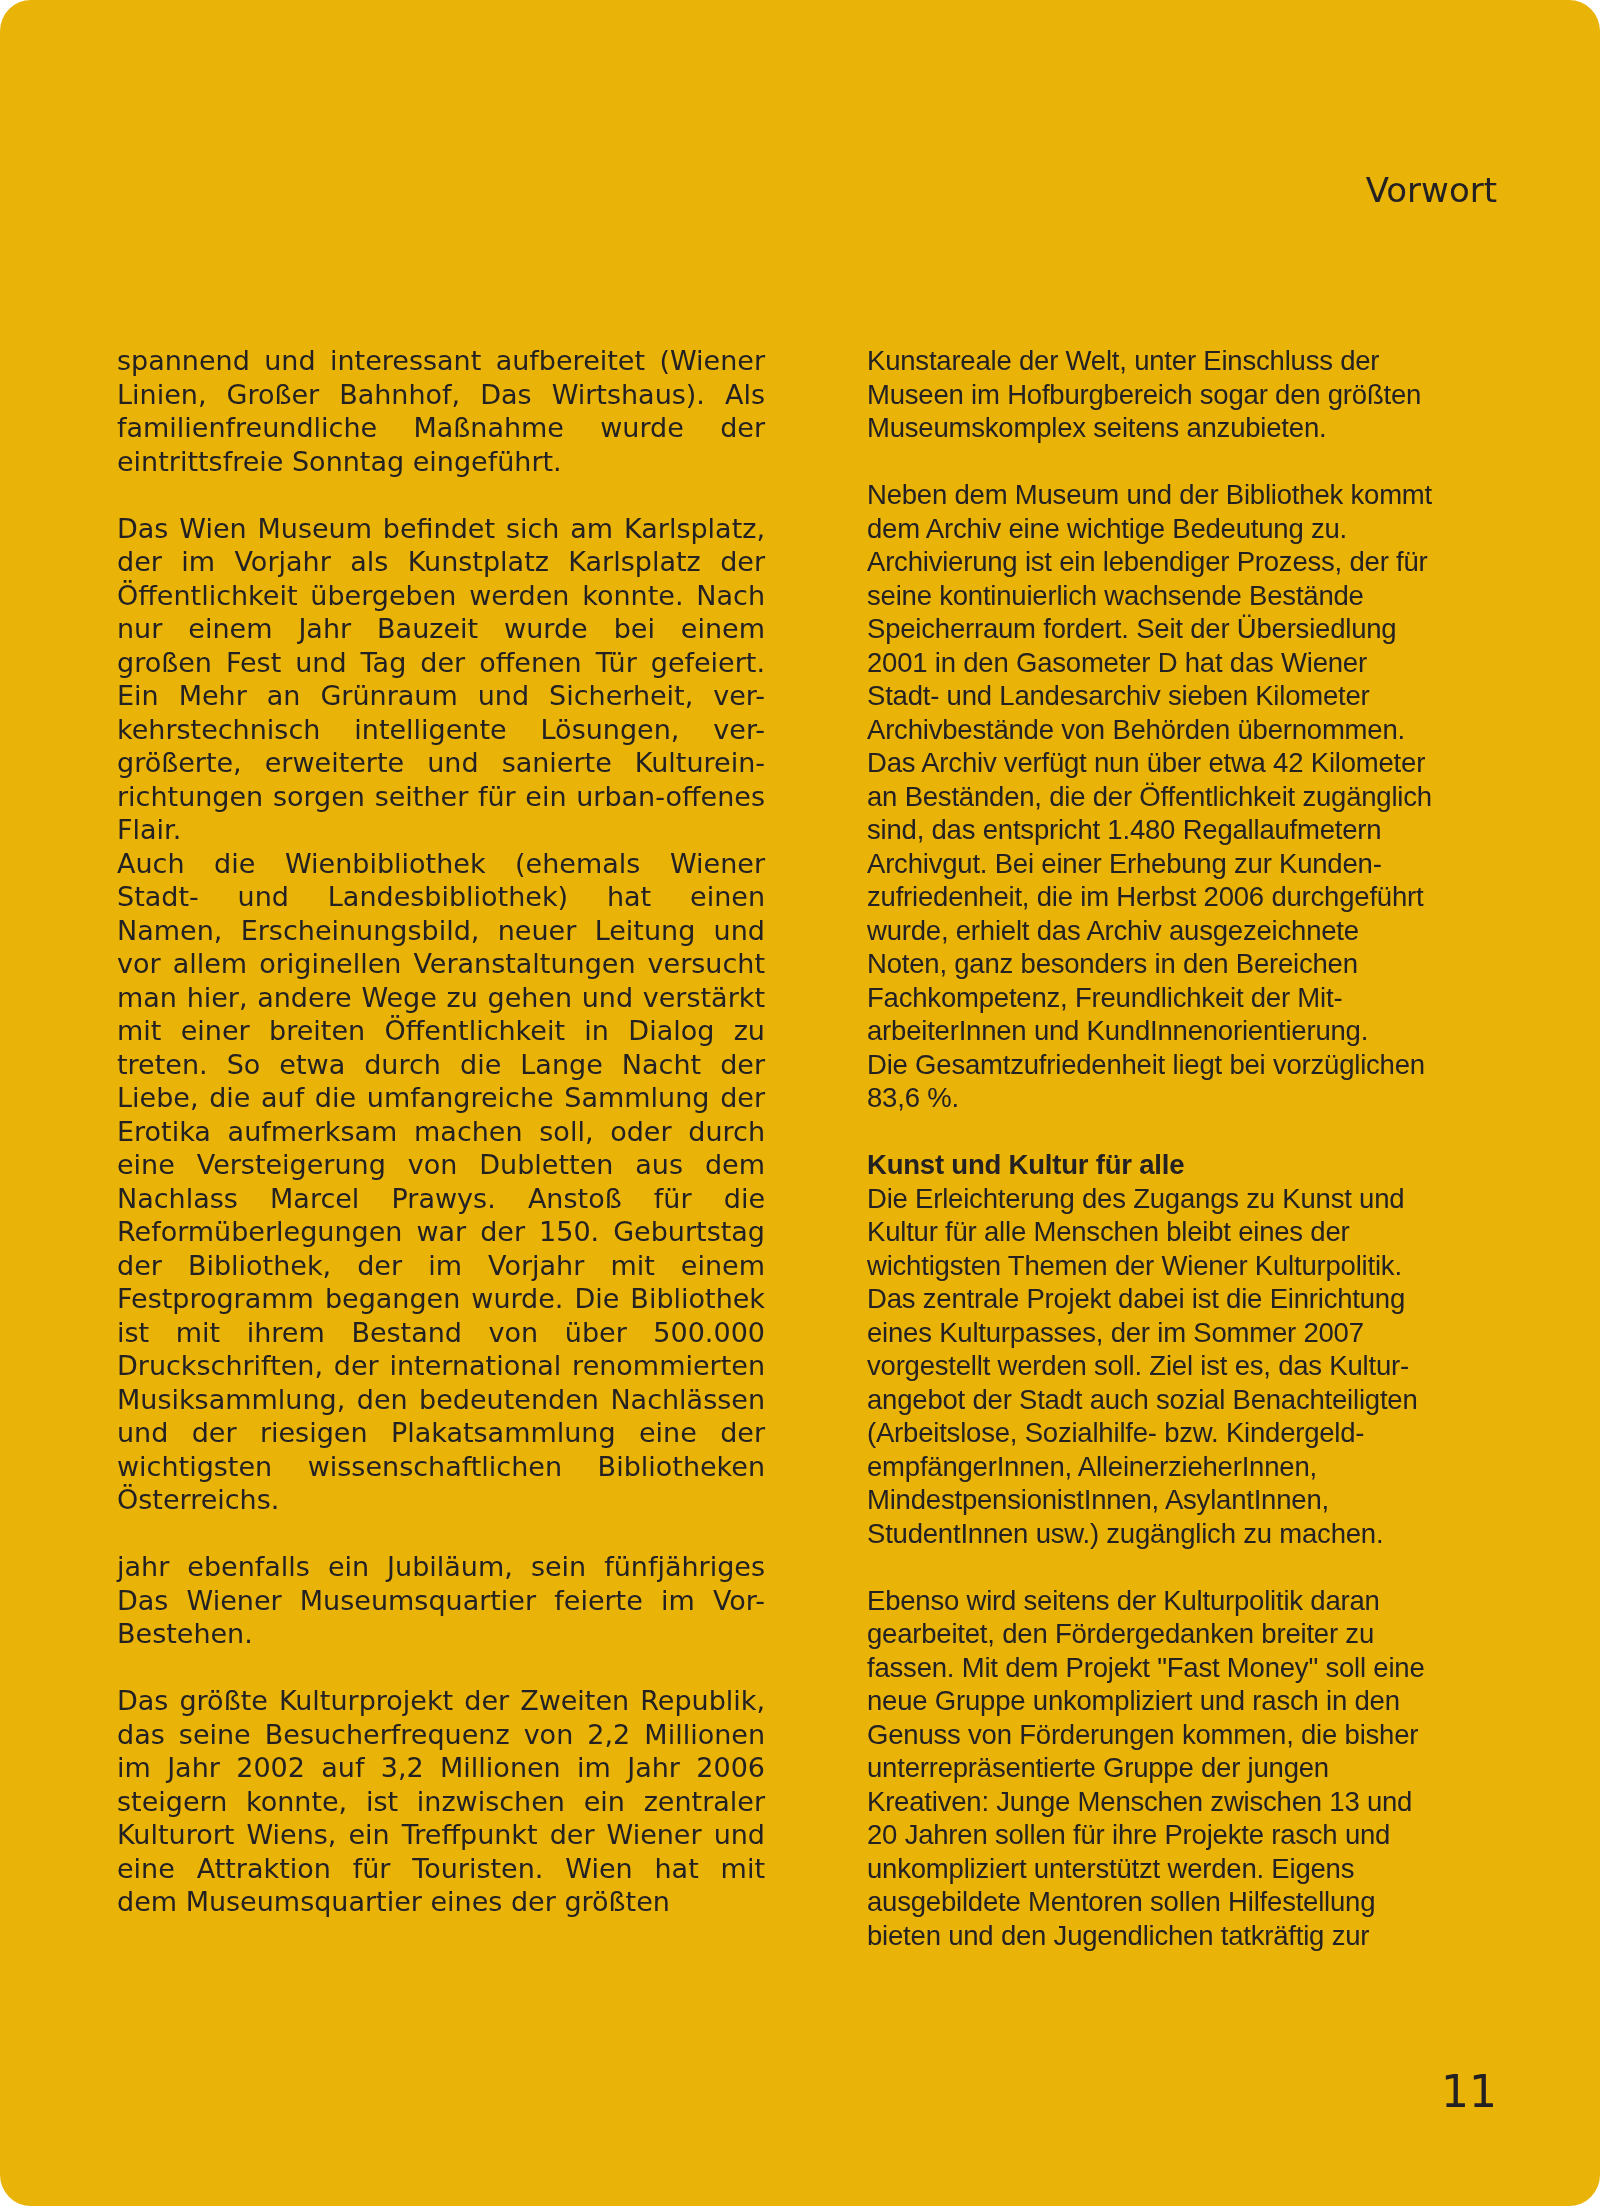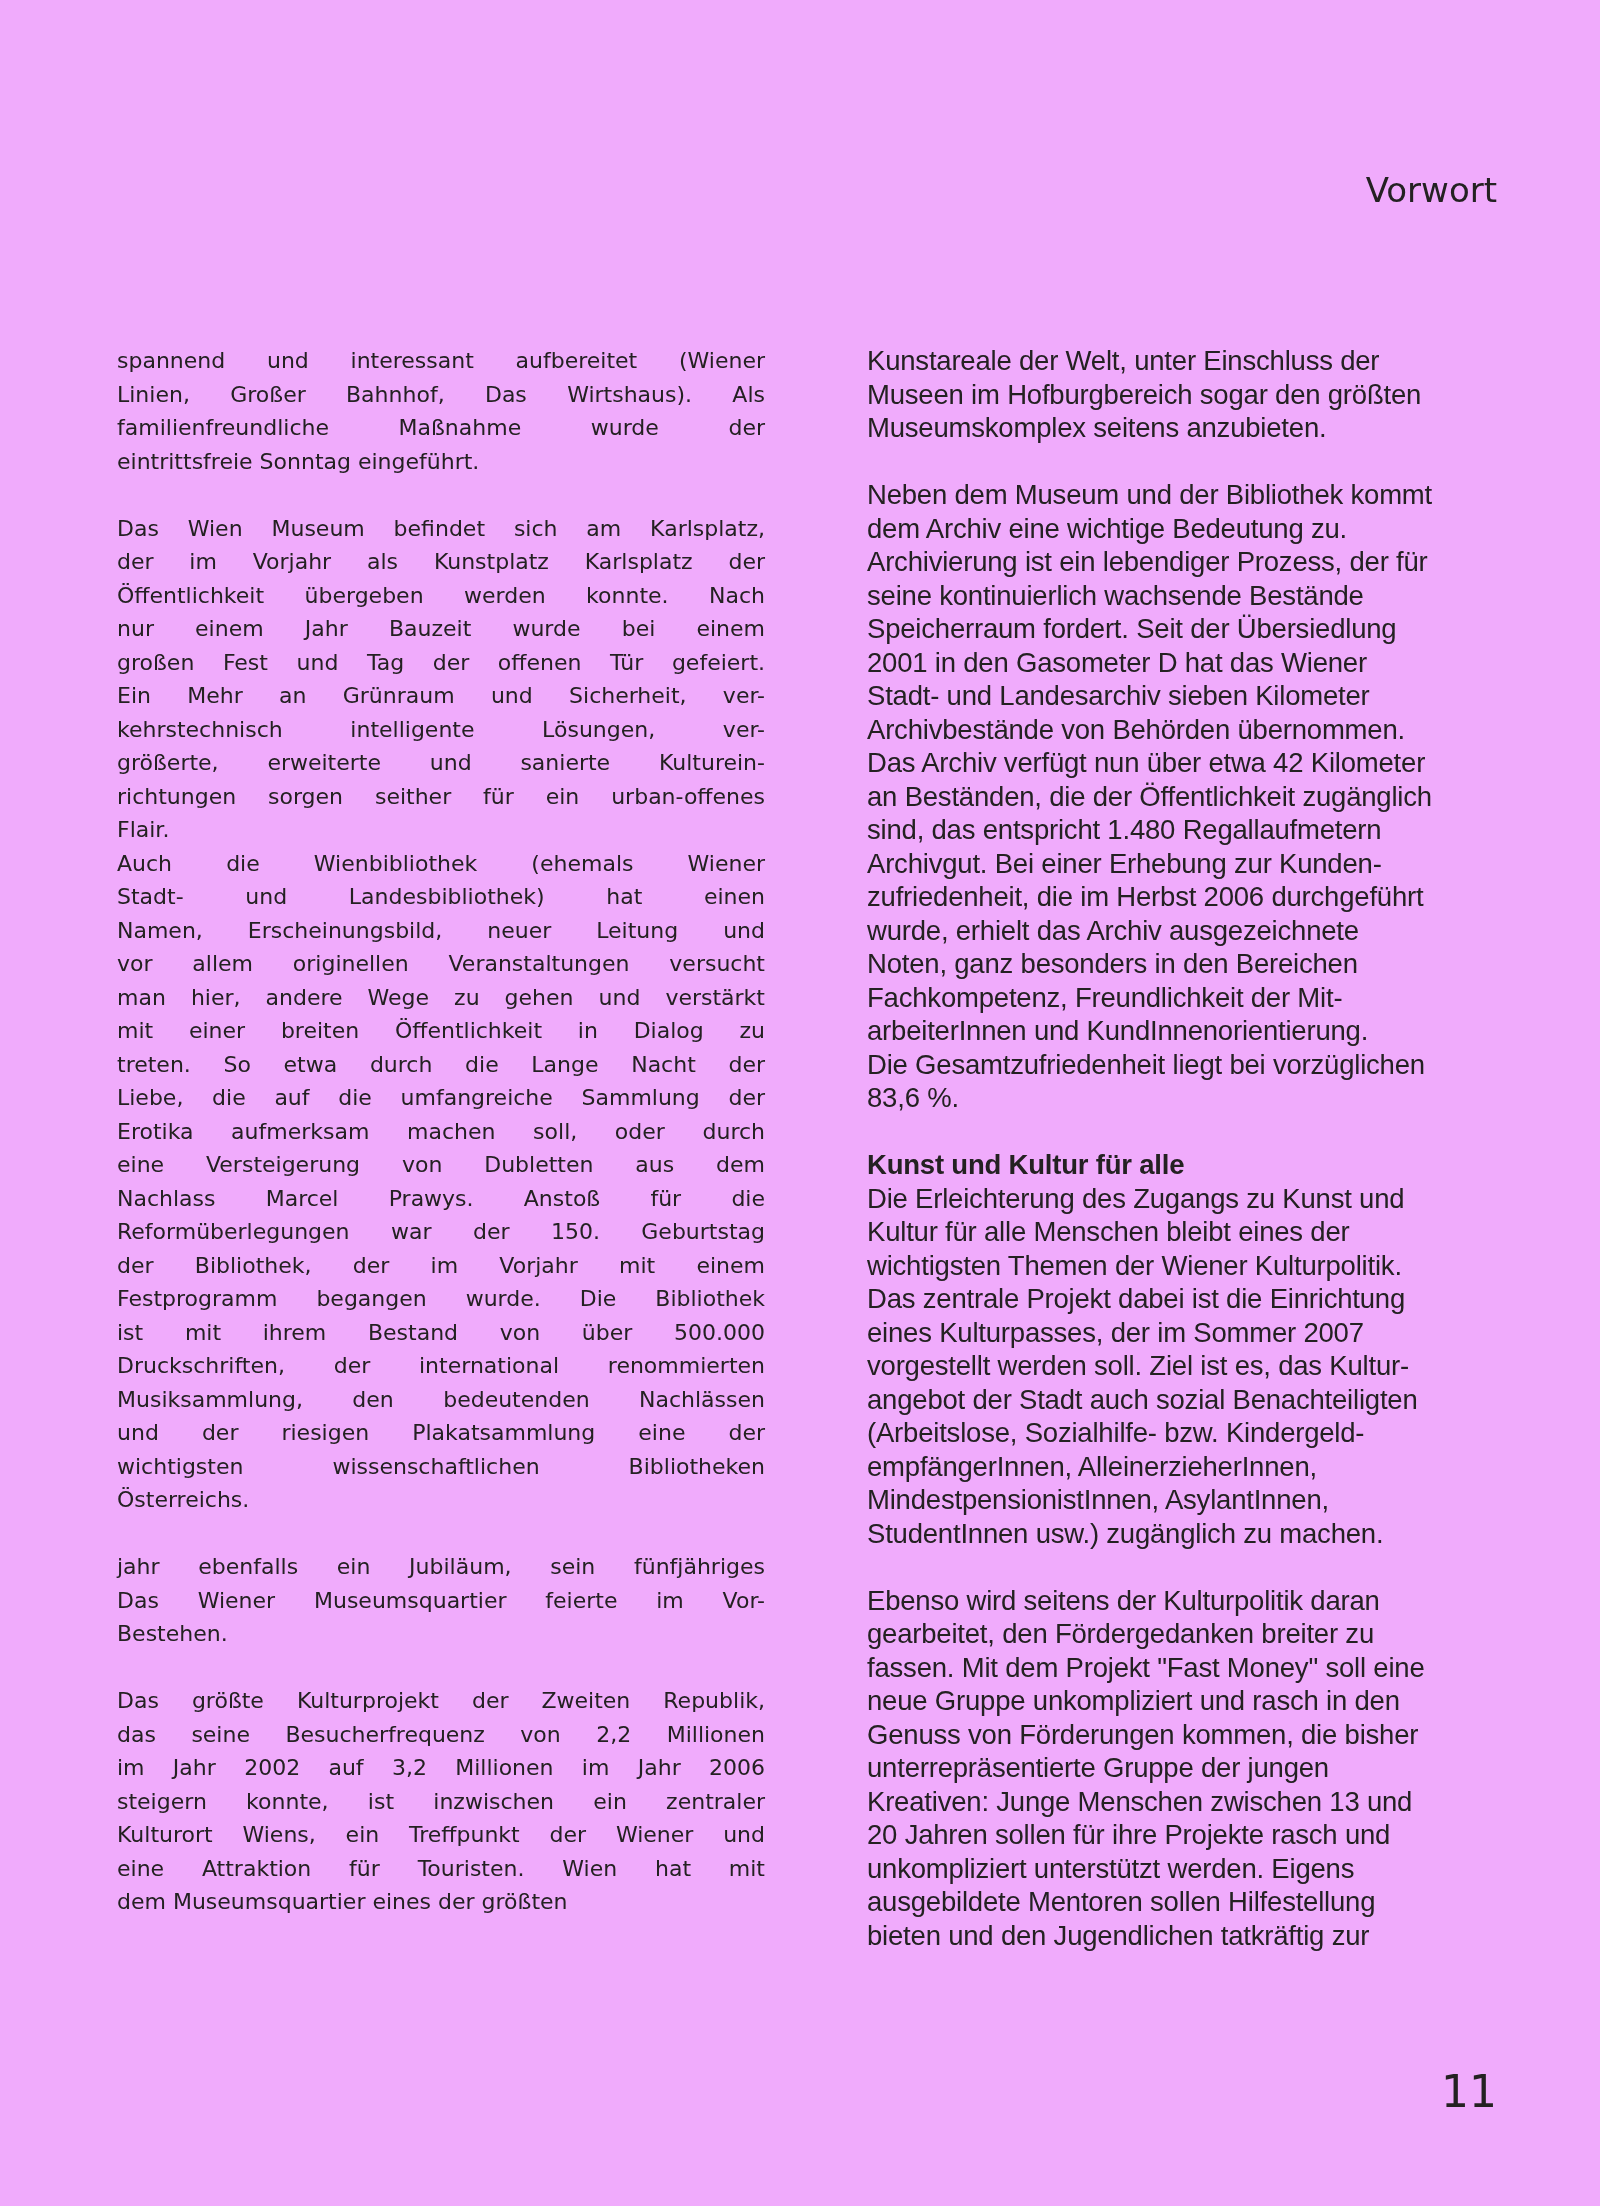--- a/index.html
+++ b/index.html
@@ -1,43 +1,44 @@
 <!DOCTYPE html>
 <html style="--ink: #242122;"><head>
 <meta charset="utf-8">
 <style>
   :root { --ink: #242122; }
   html, body { margin: 0; padding: 0; background: #ffffff; }
   .page {
     position: relative;
     width: 1600px;
     height: 2206px;
-    background: #f0abfc;
+    background: #eab308;
     overflow: hidden;
+    border-radius: 31px;
   }
   .header-title {
     position: absolute;
     top: 170px;
     right: 103px;
     font-family: "DejaVu Sans", sans-serif;
     font-size: 34px;
     font-weight: 400;
     color: var(--ink);
   }
   .col {
     position: absolute;
     top: 344px;
     line-height: 33.5px;
     color: var(--ink);
   }
   .col-left {
     left: 117px;
     width: 648px;
     font-family: "DejaVu Sans", sans-serif;
-    font-size: 22px;
+    font-size: 27px;
     text-align: justify;
   }
   .col-left .line { text-align-last: justify; }
   .col-left .line.end { text-align-last: left; }
   .col-right {
     left: 867px;
     width: 645px;
     font-family: "Liberation Sans", sans-serif;
     font-size: 27.5px;
     letter-spacing: -0.2px;

